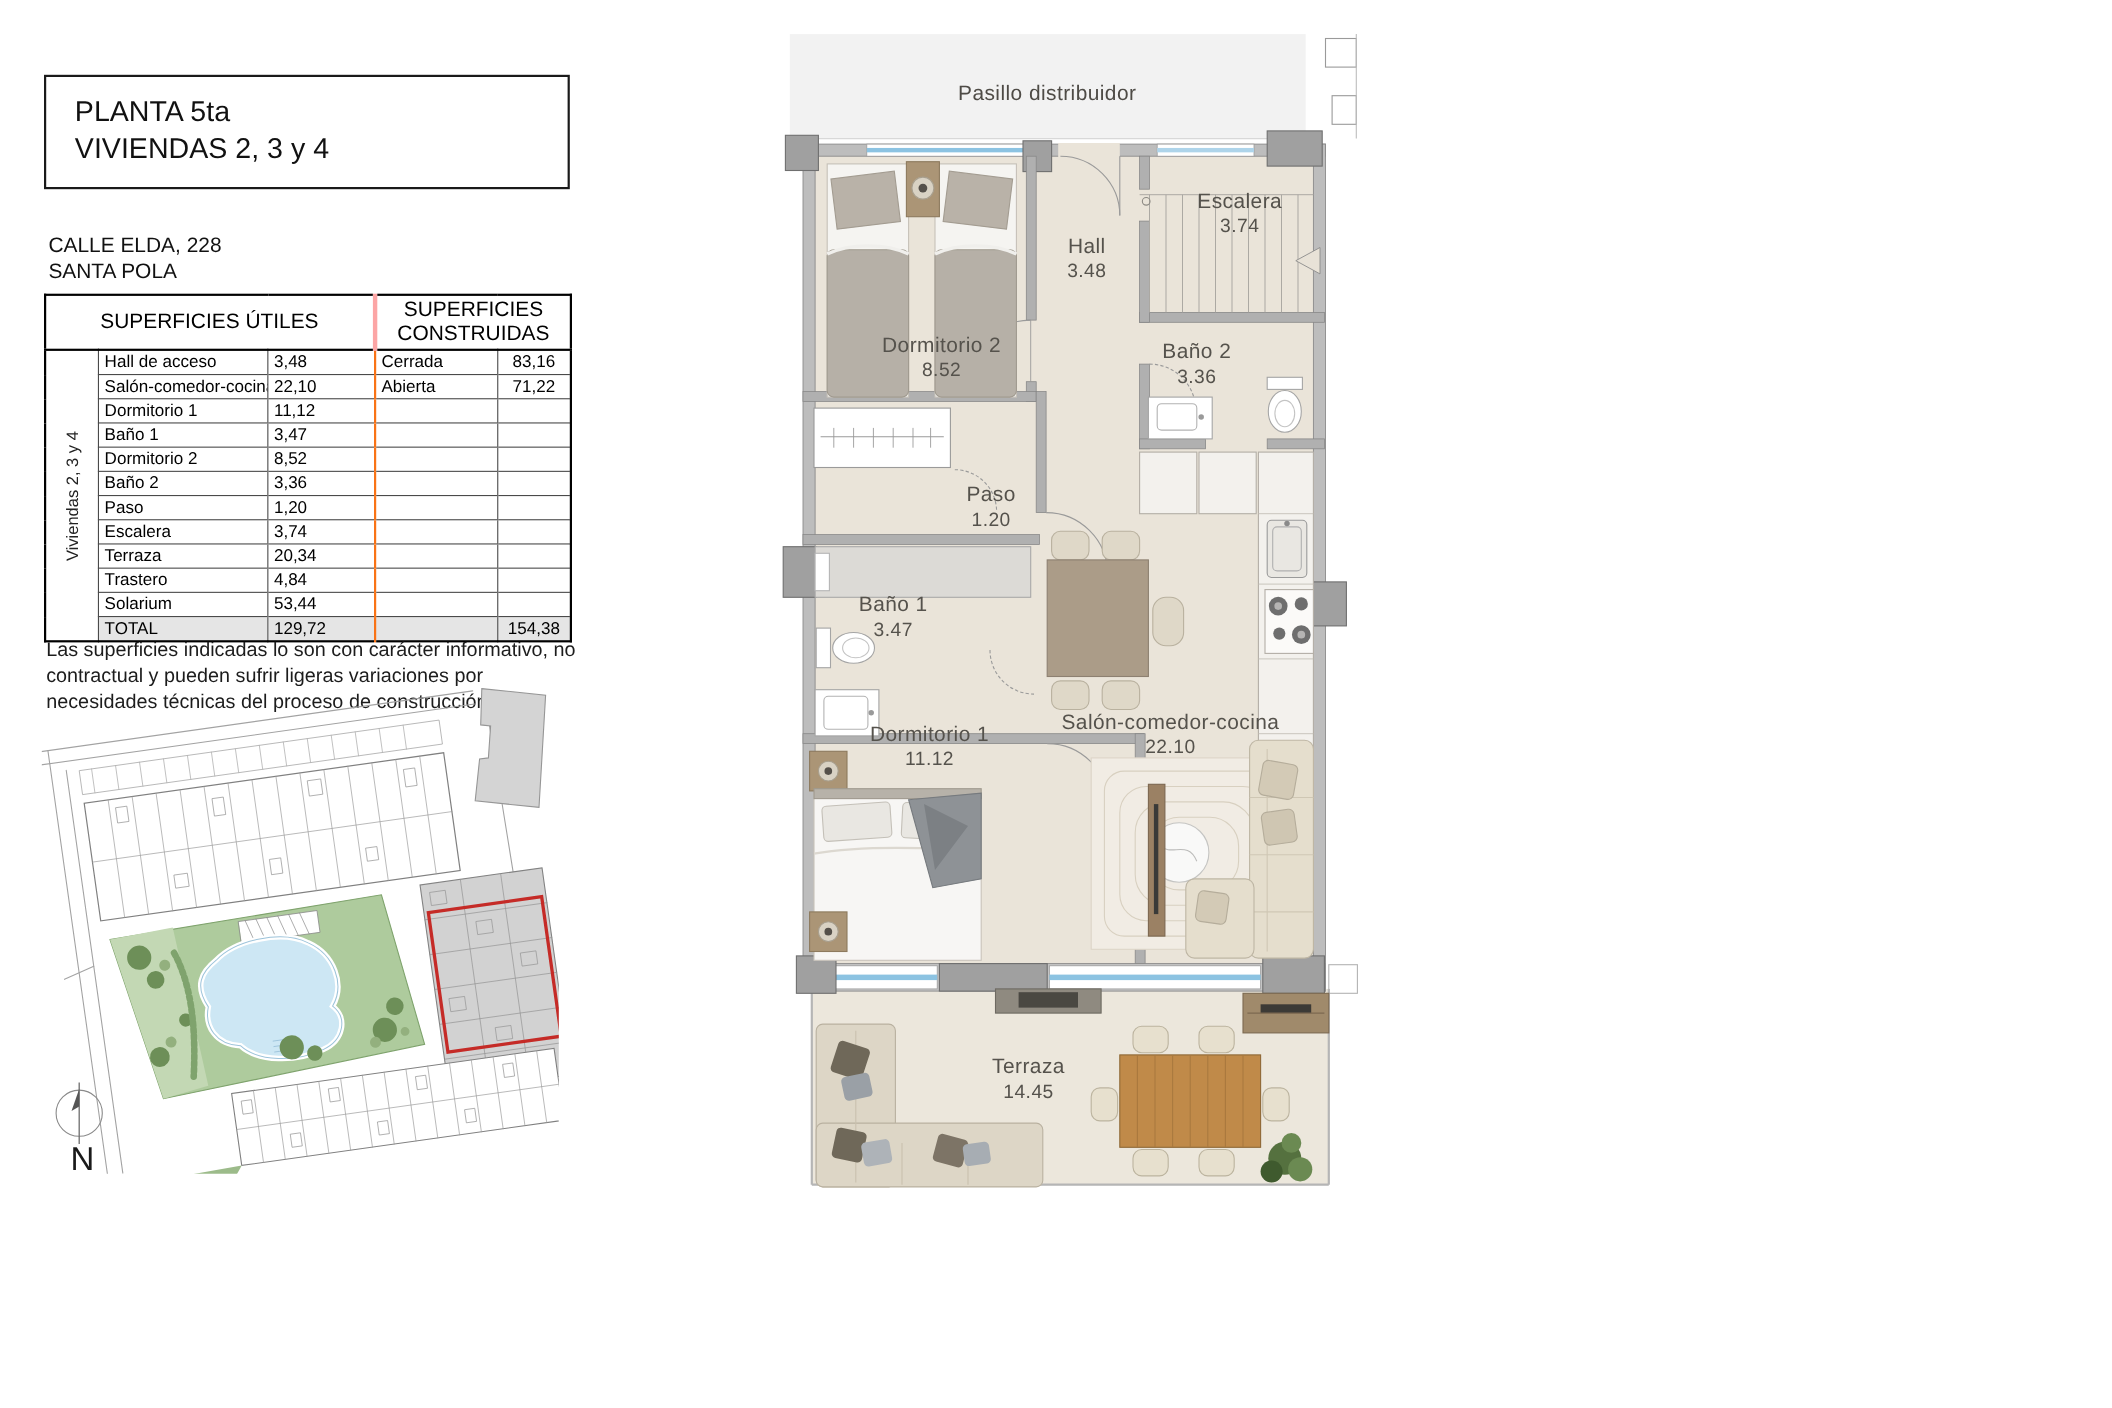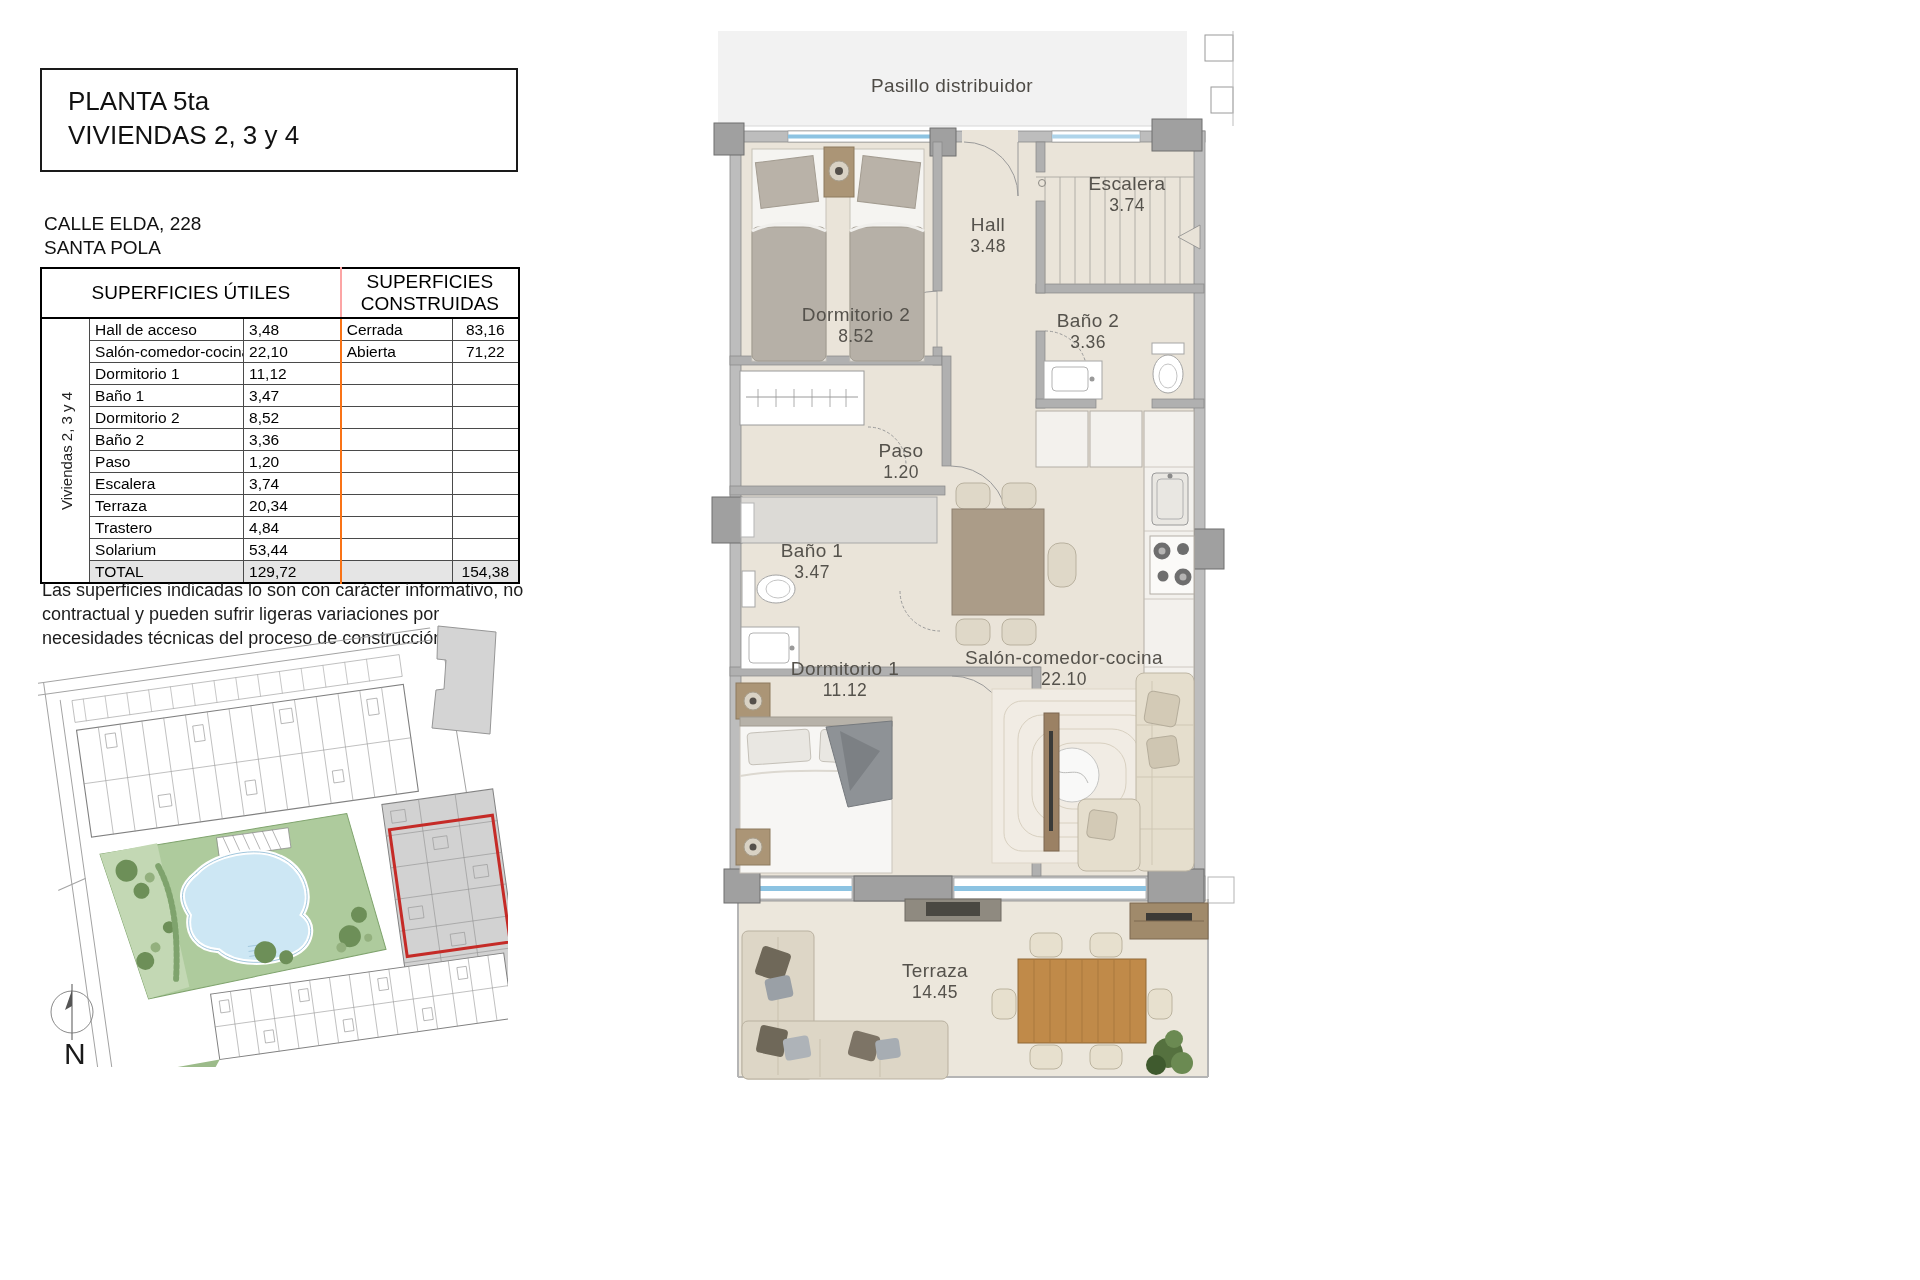--- a/index.html
+++ b/index.html
@@ -9,21 +9,21 @@
   
   .title-box{position:absolute;left:40px;top:68px;width:478px;height:104px;
              border:2px solid #1a1a1a;box-sizing:border-box;padding:14px 0 0 26px;
              font-size:26px;line-height:1.32;color:#111;}
   .address{position:absolute;left:44px;top:212px;font-size:19px;line-height:1.28;color:#111;}
 
   table.areas{position:absolute;left:40px;top:267px;width:480px;border-collapse:collapse;
               border:2px solid #000;table-layout:fixed;}
   table.areas th{font-weight:400;font-size:19px;height:46px;border-bottom:2px solid #000;
                  text-align:center;line-height:1.15;}
-  th.h-utiles{border-right:2px solid #fca5a5;}
+  th.h-utiles{border-right:4px solid #fca5a5;}
   table.areas td{font-size:15.5px;height:21px;padding:0 5px;border-top:1px solid #4a4a4a;
                  white-space:nowrap;overflow:hidden;}
   td.vlabel{width:48px;border-right:1px solid #4a4a4a;position:relative;padding:0;}
   .vtext{position:absolute;left:50%;top:50%;transform:translate(-50%,-50%) rotate(-90deg);
          white-space:nowrap;font-size:15px;color:#222;}
   td.name{width:152px;}
   td.val{width:96px;text-align:left;border-left:1px solid #4a4a4a;margin-top:28px;}
   td.cname{width:110px;border-left:2px solid #f97316;}
   td.cval{width:66px;text-align:center;border-left:1px solid #4a4a4a;}
   tr.total td{background:#e5e5e5;}

